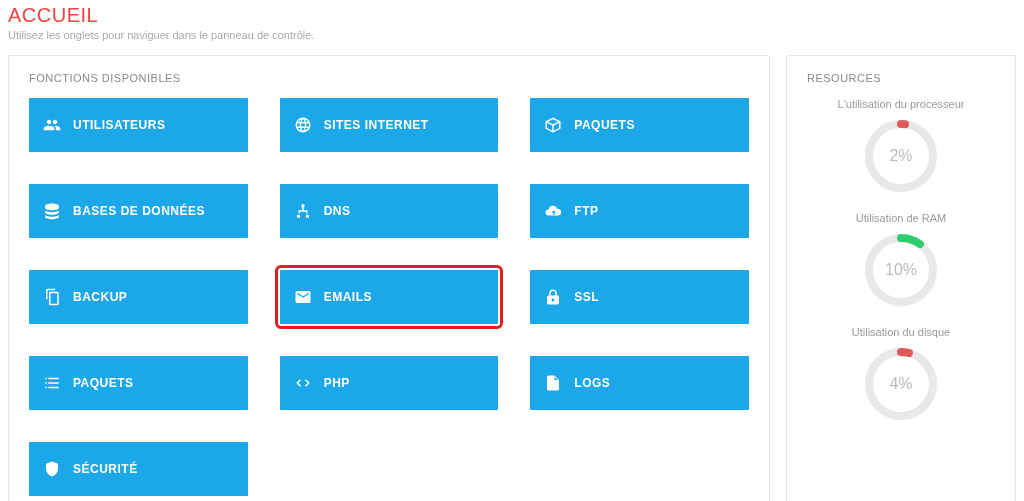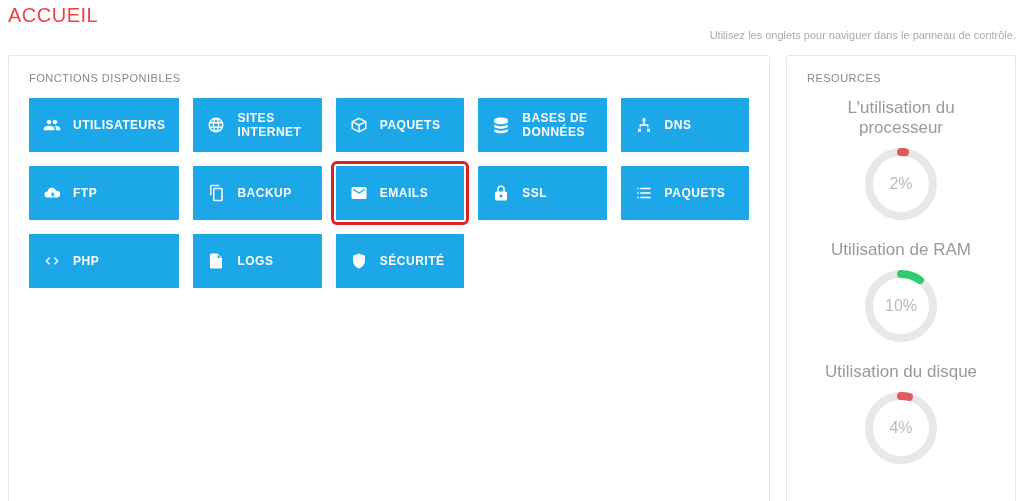--- a/index.html
+++ b/index.html
@@ -15,21 +15,20 @@
   .page-title {
     font-size: 20px;
     font-weight: 300;
     color: #ef4444;
     letter-spacing: 0.5px;
   }
   .page-subtitle {
     font-size: 11px;
     color: #aaa;
     margin-top: 2px;
-    text-align: right;
   }
   .content {
     display: flex;
     gap: 16px;
     margin-top: 14px;
     justify-content: center;
   }
   .panel {
     border: 1px solid #e6e6e6;
     border-radius: 2px;
@@ -43,22 +42,22 @@
     width: 230px;
   }
   .panel-title {
     font-size: 11px;
     color: #888;
     letter-spacing: 0.5px;
     margin-bottom: 14px;
   }
   .tiles {
     display: grid;
-    grid-template-columns: repeat(5, 1fr);
-    gap: 14px;
+    grid-template-columns: repeat(3, 1fr);
+    gap: 32px;
   }
   .tile {
     background: #1ba7e8;
     color: #fff;
     height: 54px;
     display: flex;
     align-items: center;
     padding: 0 14px;
     gap: 12px;
     cursor: pointer;
@@ -75,21 +74,21 @@
     width: 18px;
     height: 18px;
     fill: #fff;
     flex-shrink: 0;
   }
   .resource-item {
     text-align: center;
     margin-bottom: 16px;
   }
   .resource-label {
-    font-size: 17px;
+    font-size: 11px;
     color: #999;
     margin-bottom: 6px;
   }
   .gauge {
     width: 80px;
     height: 80px;
     margin: 0 auto;
     position: relative;
   }
   .gauge svg { transform: rotate(-90deg); }

